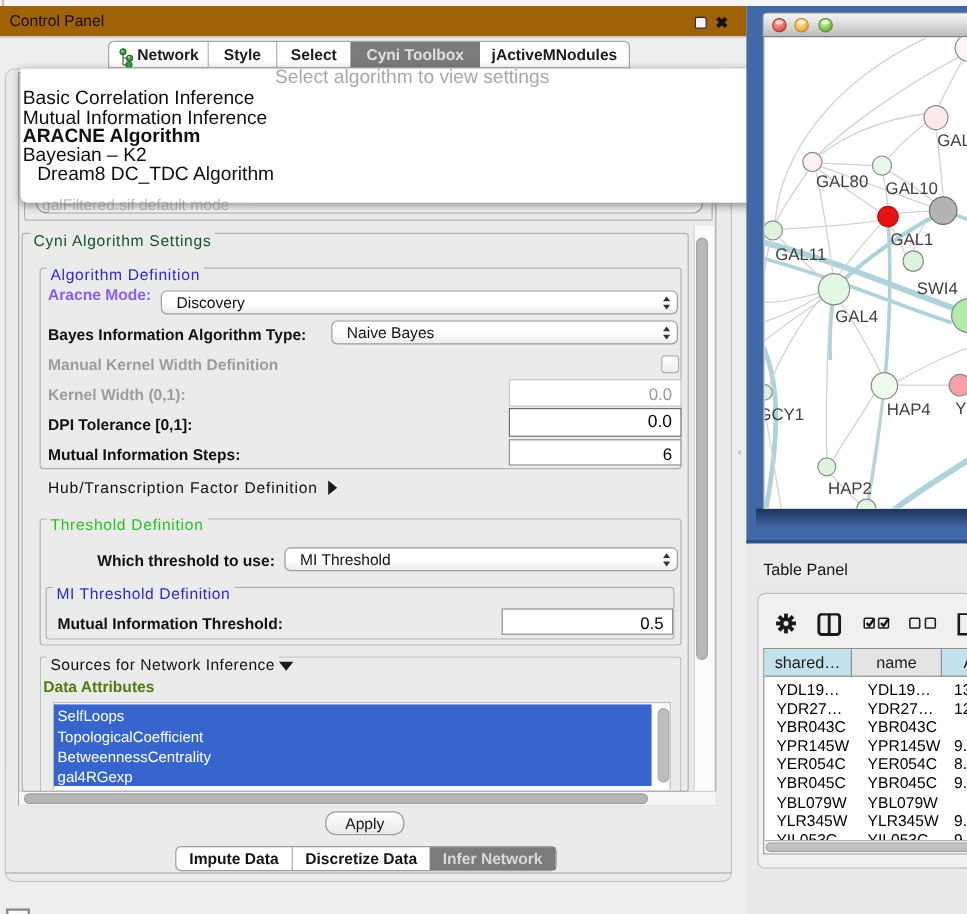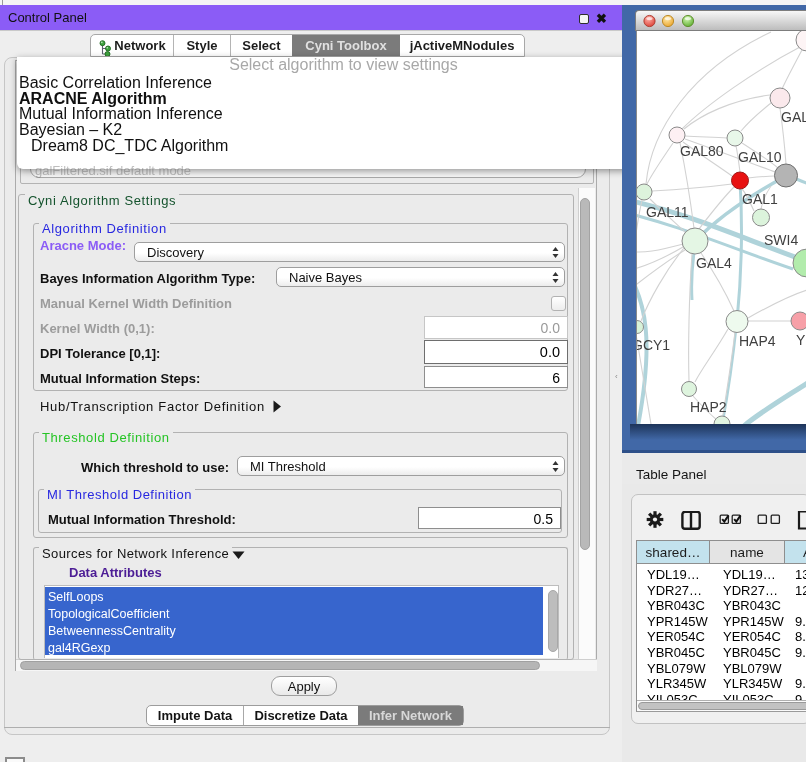--- a/index.html
+++ b/index.html
@@ -7,21 +7,21 @@
   body { font-family:"Liberation Sans", sans-serif; background:#eeeeee; position:relative; }
   .abs { position:absolute; }
   .b { font-weight:bold; }
 </style>
 </head>
 <body>
 
 <div class="abs" style="left:0;top:0;width:806px;height:5px;background:#f5f5f5;"></div>
 <div class="abs" style="left:2px;top:0;width:1px;height:5px;background:#9a9a9a;"></div>
 
-<div class="abs" style="left:0;top:5px;width:622px;height:26px;background:#8b5cf6;border-bottom:1px solid #c9c9c9;">
+<div class="abs" style="left:0;top:5px;width:622px;height:26px;background:#a16207;border-bottom:1px solid #c9c9c9;">
   <div class="abs" style="left:8px;top:5px;font-size:13px;color:#111;">Control Panel</div>
   <div class="abs" style="left:579px;top:9px;width:10px;height:10px;border:1.6px solid #2e2e2e;border-radius:2px;background:#f4f4f4;"></div>
   <div class="abs" style="left:596px;top:6px;font-size:13px;font-weight:bold;color:#111;">✖</div>
 </div>
 
 <div class="abs" style="left:4px;top:57px;width:606px;height:678px;border:1px solid #c6c6c6;border-radius:8px;background:#ebebeb;"></div>
 
 <div class="abs" style="left:15px;top:60px;width:582px;height:611px;border:1px solid #ababab;background:#ebebeb;"></div>
 
 <div id="toptabs" class="abs" style="left:90px;top:34px;height:23px;background:#ffffff;border:1px solid #a8a8a8;border-radius:5px 5px 0 0;display:flex;font-size:13px;font-weight:bold;color:#1c1c1c;">
@@ -44,22 +44,22 @@
 
 <div class="abs" style="left:20px;top:87px;width:574px;height:44px;border:1px solid #b3b3b3;border-radius:2px;"></div>
 <div class="abs" style="left:25px;top:100px;width:564px;height:22px;background:#fff;border:1px solid #90b8e0;border-radius:5px;box-shadow:0 0 4px 2.5px rgba(90,150,220,0.85);"></div>
 <div class="abs" style="left:20px;top:143px;width:574px;height:41px;border:1px solid #b3b3b3;border-radius:2px;"></div>
 <div class="abs" style="left:30px;top:156px;width:556px;height:22px;background:#f6f6f6;border:1px solid #a8a8a8;border-radius:9px;"></div>
 
 <div class="abs" style="left:17px;top:57px;width:653px;height:112px;background:#ffffff;border-radius:0 0 6px 6px;box-shadow:0 2px 7px rgba(0,0,0,0.4);font-size:16px;color:#101010;">
   <div style="height:16px;line-height:16px;text-align:center;color:#a8a8a8;">Select algorithm to view settings</div>
   <div style="height:2px;"></div>
   <div style="height:15.7px;line-height:15.7px;padding-left:2px;">Basic Correlation Inference</div>
+  <div style="height:15.7px;line-height:15.7px;padding-left:2px;">Mutual Information Inference</div>
   <div style="height:15.7px;line-height:15.7px;padding-left:2px;font-weight:bold;">ARACNE Algorithm</div>
-  <div style="height:15.7px;line-height:15.7px;padding-left:2px;">Mutual Information Inference</div>
   <div style="height:15.7px;line-height:15.7px;padding-left:2px;">Bayesian – K2</div>
   <div style="height:15.7px;line-height:15.7px;padding-left:14px;">Dream8 DC_TDC Algorithm</div>
 </div>
 <div class="abs" style="left:35px;top:163px;font-size:13px;color:rgba(110,110,110,0.45);">galFiltered.sif default mode</div>
 
 <div class="abs" style="left:578px;top:188px;width:17px;height:471px;background:#fbfbfb;border-left:1px solid #cfcfcf;"></div>
 <div class="abs" style="left:580px;top:198px;width:10px;height:352px;background:#b9b9b9;border:1px solid #a3a3a3;border-radius:6px;"></div>
 <div class="abs" style="left:16px;top:659px;width:581px;height:12px;background:#f6f6f6;border-top:1px solid #cfcfcf;"></div>
 <div class="abs" style="left:20px;top:661px;width:520px;height:9px;background:#b5b5b5;border:1px solid #a0a0a0;border-radius:5px;"></div>
 
@@ -131,21 +131,21 @@
   <div class="abs" style="left:418px;top:507px;width:143px;height:22px;background:#fff;border:1px solid #8e8e8e;padding-left:44px;">
     <div class="abs" style="right:7px;top:3px;font-size:14px;color:#000;">0.5</div>
   </div>
 
   <div class="abs" style="left:33px;top:547px;width:535px;height:113px;border:1px solid #b2b2b2;border-radius:3px;border-bottom:none;"></div>
   <div class="abs" style="left:39px;top:546px;background:#ebebeb;padding:0 3px;font-size:13px;letter-spacing:0.4px;color:#111;">Sources for Network Inference</div>
   <svg class="abs" style="left:232px;top:550px;" width="13" height="10" viewBox="0 0 13 10">
       <path d="M0.5 1.5 L12.5 1.5 L6.5 9 Z" fill="#1a1a1a"></path>
     </svg>
 
-  <div class="abs b" style="left:36px;top:565px;font-size:13px;color:#4c1d95;margin-left:33px;">Data Attributes</div>
+  <div class="abs b" style="left:36px;top:565px;font-size:13px;color:#4d7c0f;">Data Attributes</div>
 
   <div class="abs" style="left:44px;top:585px;width:515px;height:73px;background:#ffffff;border:1px solid #bdbdbd;border-bottom:none;overflow:hidden;">
     <div style="position:absolute;left:0;top:1px;width:498px;height:68px;background:#3765cd;"></div>
     <div style="position:absolute;left:3px;top:3px;font-size:12.5px;color:#fff;line-height:16.9px;">SelfLoops<br>TopologicalCoefficient<br>BetweennessCentrality<br>gal4RGexp</div>
     <div style="position:absolute;left:503px;top:4px;width:10px;height:62px;background:#bdbdbd;border:1px solid #a8a8a8;border-radius:5px;"></div>
   </div>
 </div>
 
 <div class="abs" style="left:271px;top:676px;width:66px;height:20px;border:1px solid #9e9e9e;border-radius:9px;background:linear-gradient(#ffffff,#e9e9e9);text-align:center;line-height:19px;font-size:13px;color:#111;">Apply</div>
 

